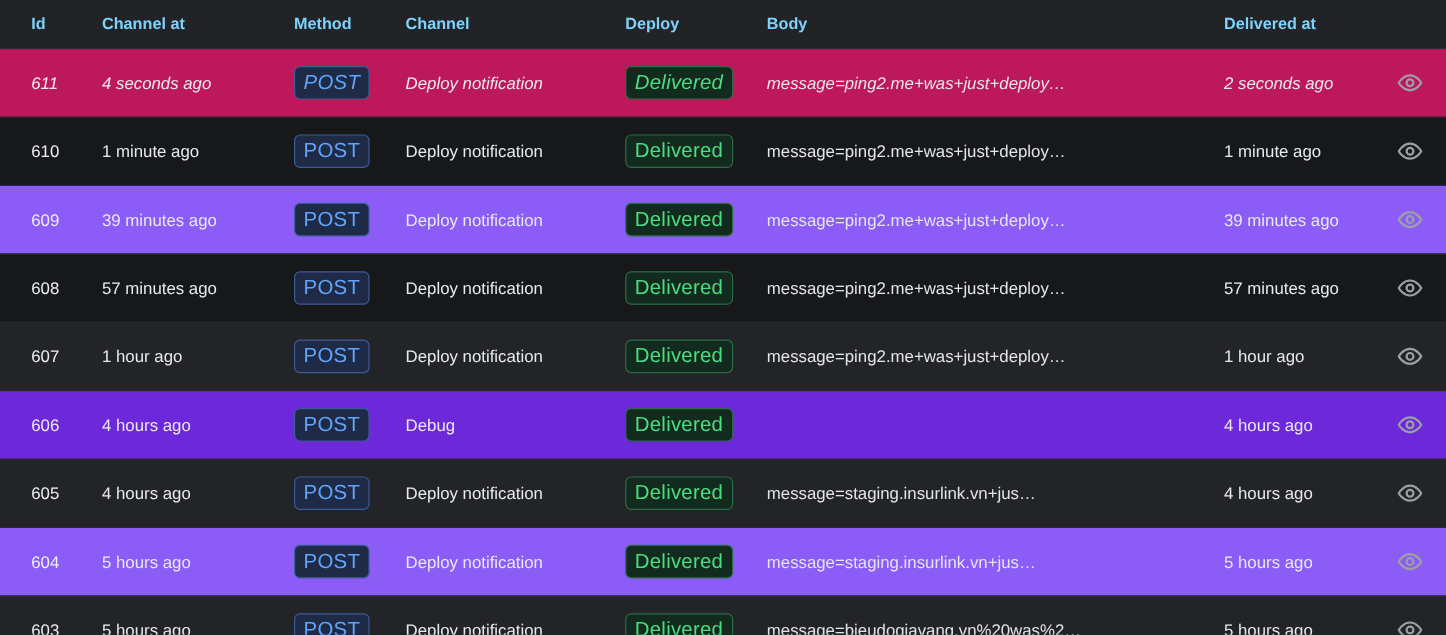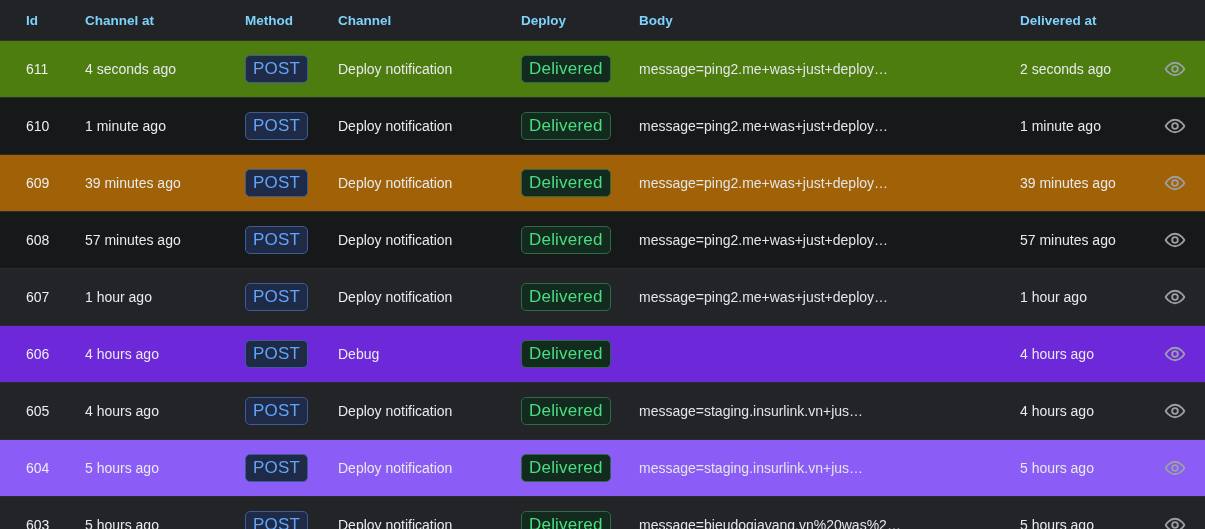--- a/index.html
+++ b/index.html
@@ -97,21 +97,21 @@
     <span class="f f-id">Id</span>
     <span class="f f-received">Channel at</span>
     <span class="f f-method">Method</span>
     <span class="f f-channel">Channel</span>
     <span class="f f-status">Deploy</span>
     <span class="f f-body">Body</span>
     <span class="f f-delivered">Delivered at</span>
   </div>
 
   <div id="table-body">
-      <div class="tbody-row row-odd" style="background: #4d7c0f; border-bottom-color: rgb(42, 44, 47);">
+      <div class="tbody-row row-odd" style="background: #be185d; border-bottom-color: rgb(42, 44, 47); font-style: italic;">
         <span class="f f-id">611</span>
         <span class="f f-received">4 seconds ago</span>
         <span class="f f-method"><span class="badge badge-method" style="color: rgb(96, 165, 250); border-color: rgb(60, 92, 150); background: rgb(30, 42, 70);">POST</span></span>
         <span class="f f-channel">Deploy notification</span>
         <span class="f f-status"><span class="badge badge-status" style="color: rgb(74, 222, 128); border-color: rgb(44, 107, 69); background: rgb(19, 42, 30);">Delivered</span></span>
         <span class="f f-body">message=ping2.me+was+just+deploy…</span>
         <span class="f f-delivered">2 seconds ago</span>
         <span class="f f-actions">
           <span class="eye-icon" style="color: rgb(154, 160, 166);">
             <svg viewBox="0 0 24 24" width="22" height="22" fill="none" stroke="currentColor" stroke-width="2" stroke-linecap="round" stroke-linejoin="round">
@@ -131,21 +131,21 @@
         <span class="f f-delivered">1 minute ago</span>
         <span class="f f-actions">
           <span class="eye-icon" style="color: rgb(154, 160, 166);">
             <svg viewBox="0 0 24 24" width="22" height="22" fill="none" stroke="currentColor" stroke-width="2" stroke-linecap="round" stroke-linejoin="round">
               <path d="M1.8 12S5.6 5.2 12 5.2 22.2 12 22.2 12 18.4 18.8 12 18.8 1.8 12 1.8 12z"></path>
               <circle cx="12" cy="12" r="3.1"></circle>
             </svg>
           </span>
         </span>
       </div>
-      <div class="tbody-row row-odd" style="background: #a16207; border-bottom-color: rgb(42, 44, 47);">
+      <div class="tbody-row row-odd" style="background: #8b5cf6; border-bottom-color: rgb(42, 44, 47);">
         <span class="f f-id">609</span>
         <span class="f f-received">39 minutes ago</span>
         <span class="f f-method"><span class="badge badge-method" style="color: rgb(96, 165, 250); border-color: rgb(60, 92, 150); background: rgb(30, 42, 70);">POST</span></span>
         <span class="f f-channel">Deploy notification</span>
         <span class="f f-status"><span class="badge badge-status" style="color: rgb(74, 222, 128); border-color: rgb(44, 107, 69); background: rgb(19, 42, 30);">Delivered</span></span>
         <span class="f f-body">message=ping2.me+was+just+deploy…</span>
         <span class="f f-delivered">39 minutes ago</span>
         <span class="f f-actions">
           <span class="eye-icon" style="color: rgb(154, 160, 166);">
             <svg viewBox="0 0 24 24" width="22" height="22" fill="none" stroke="currentColor" stroke-width="2" stroke-linecap="round" stroke-linejoin="round">

